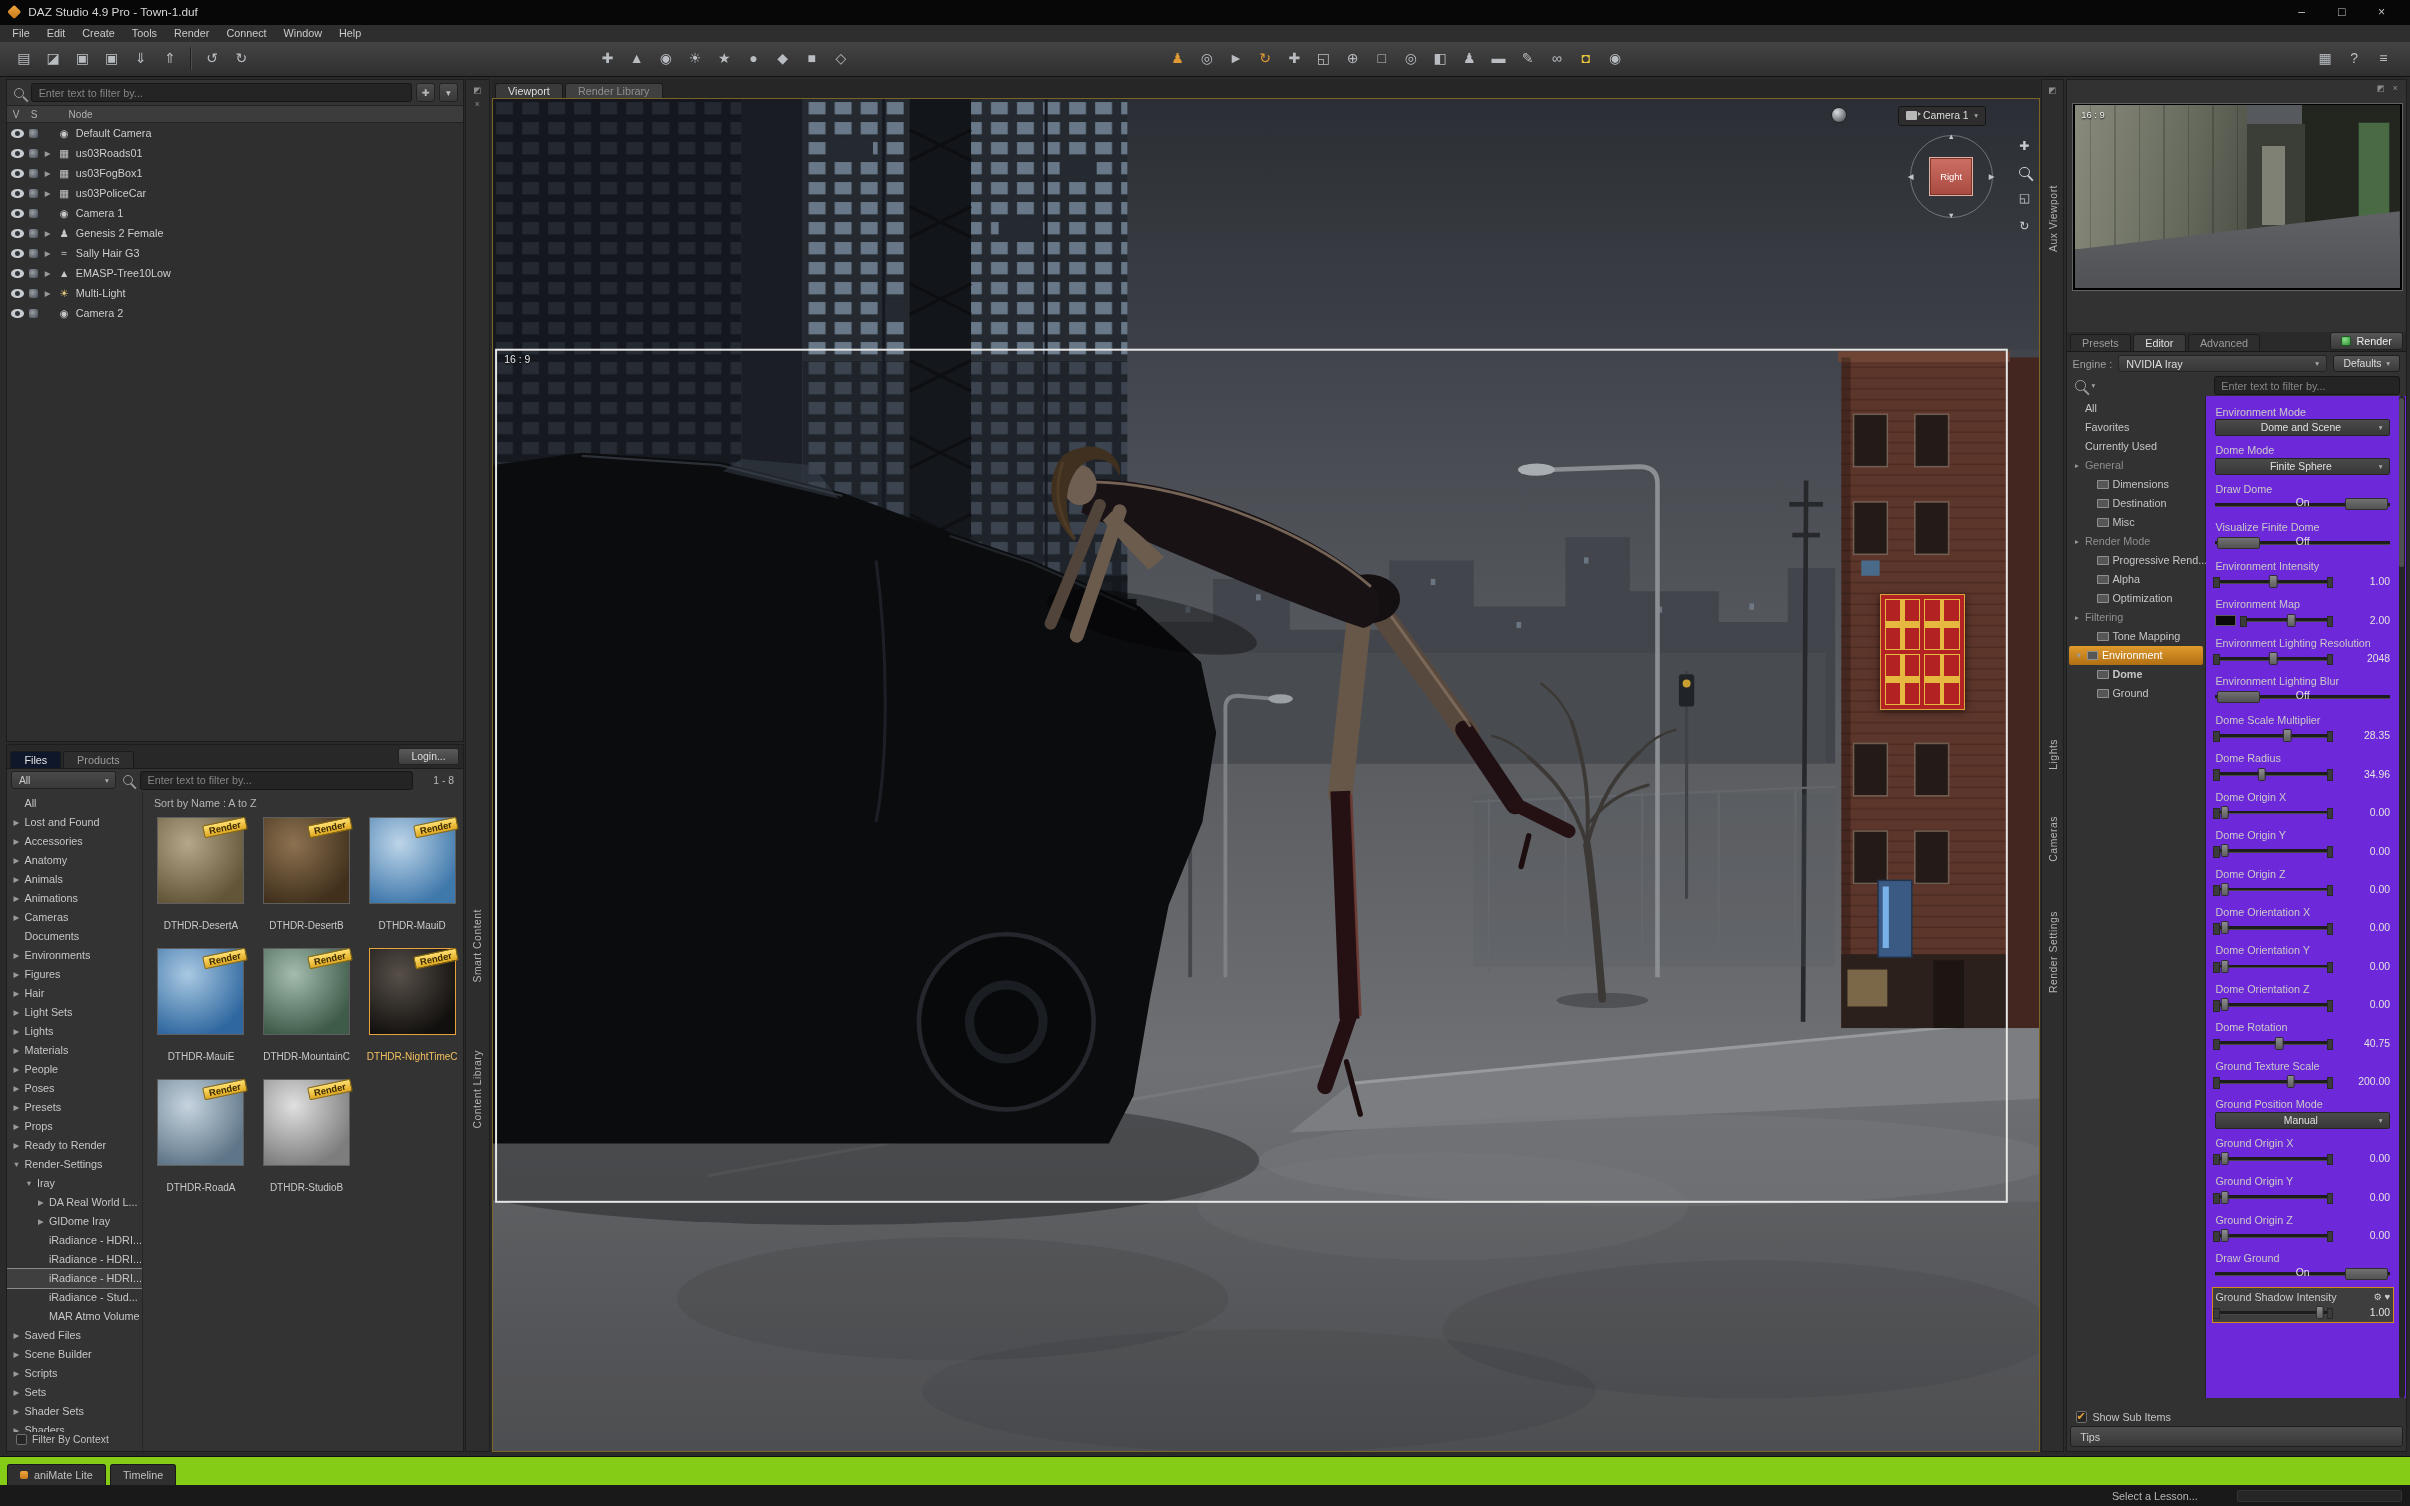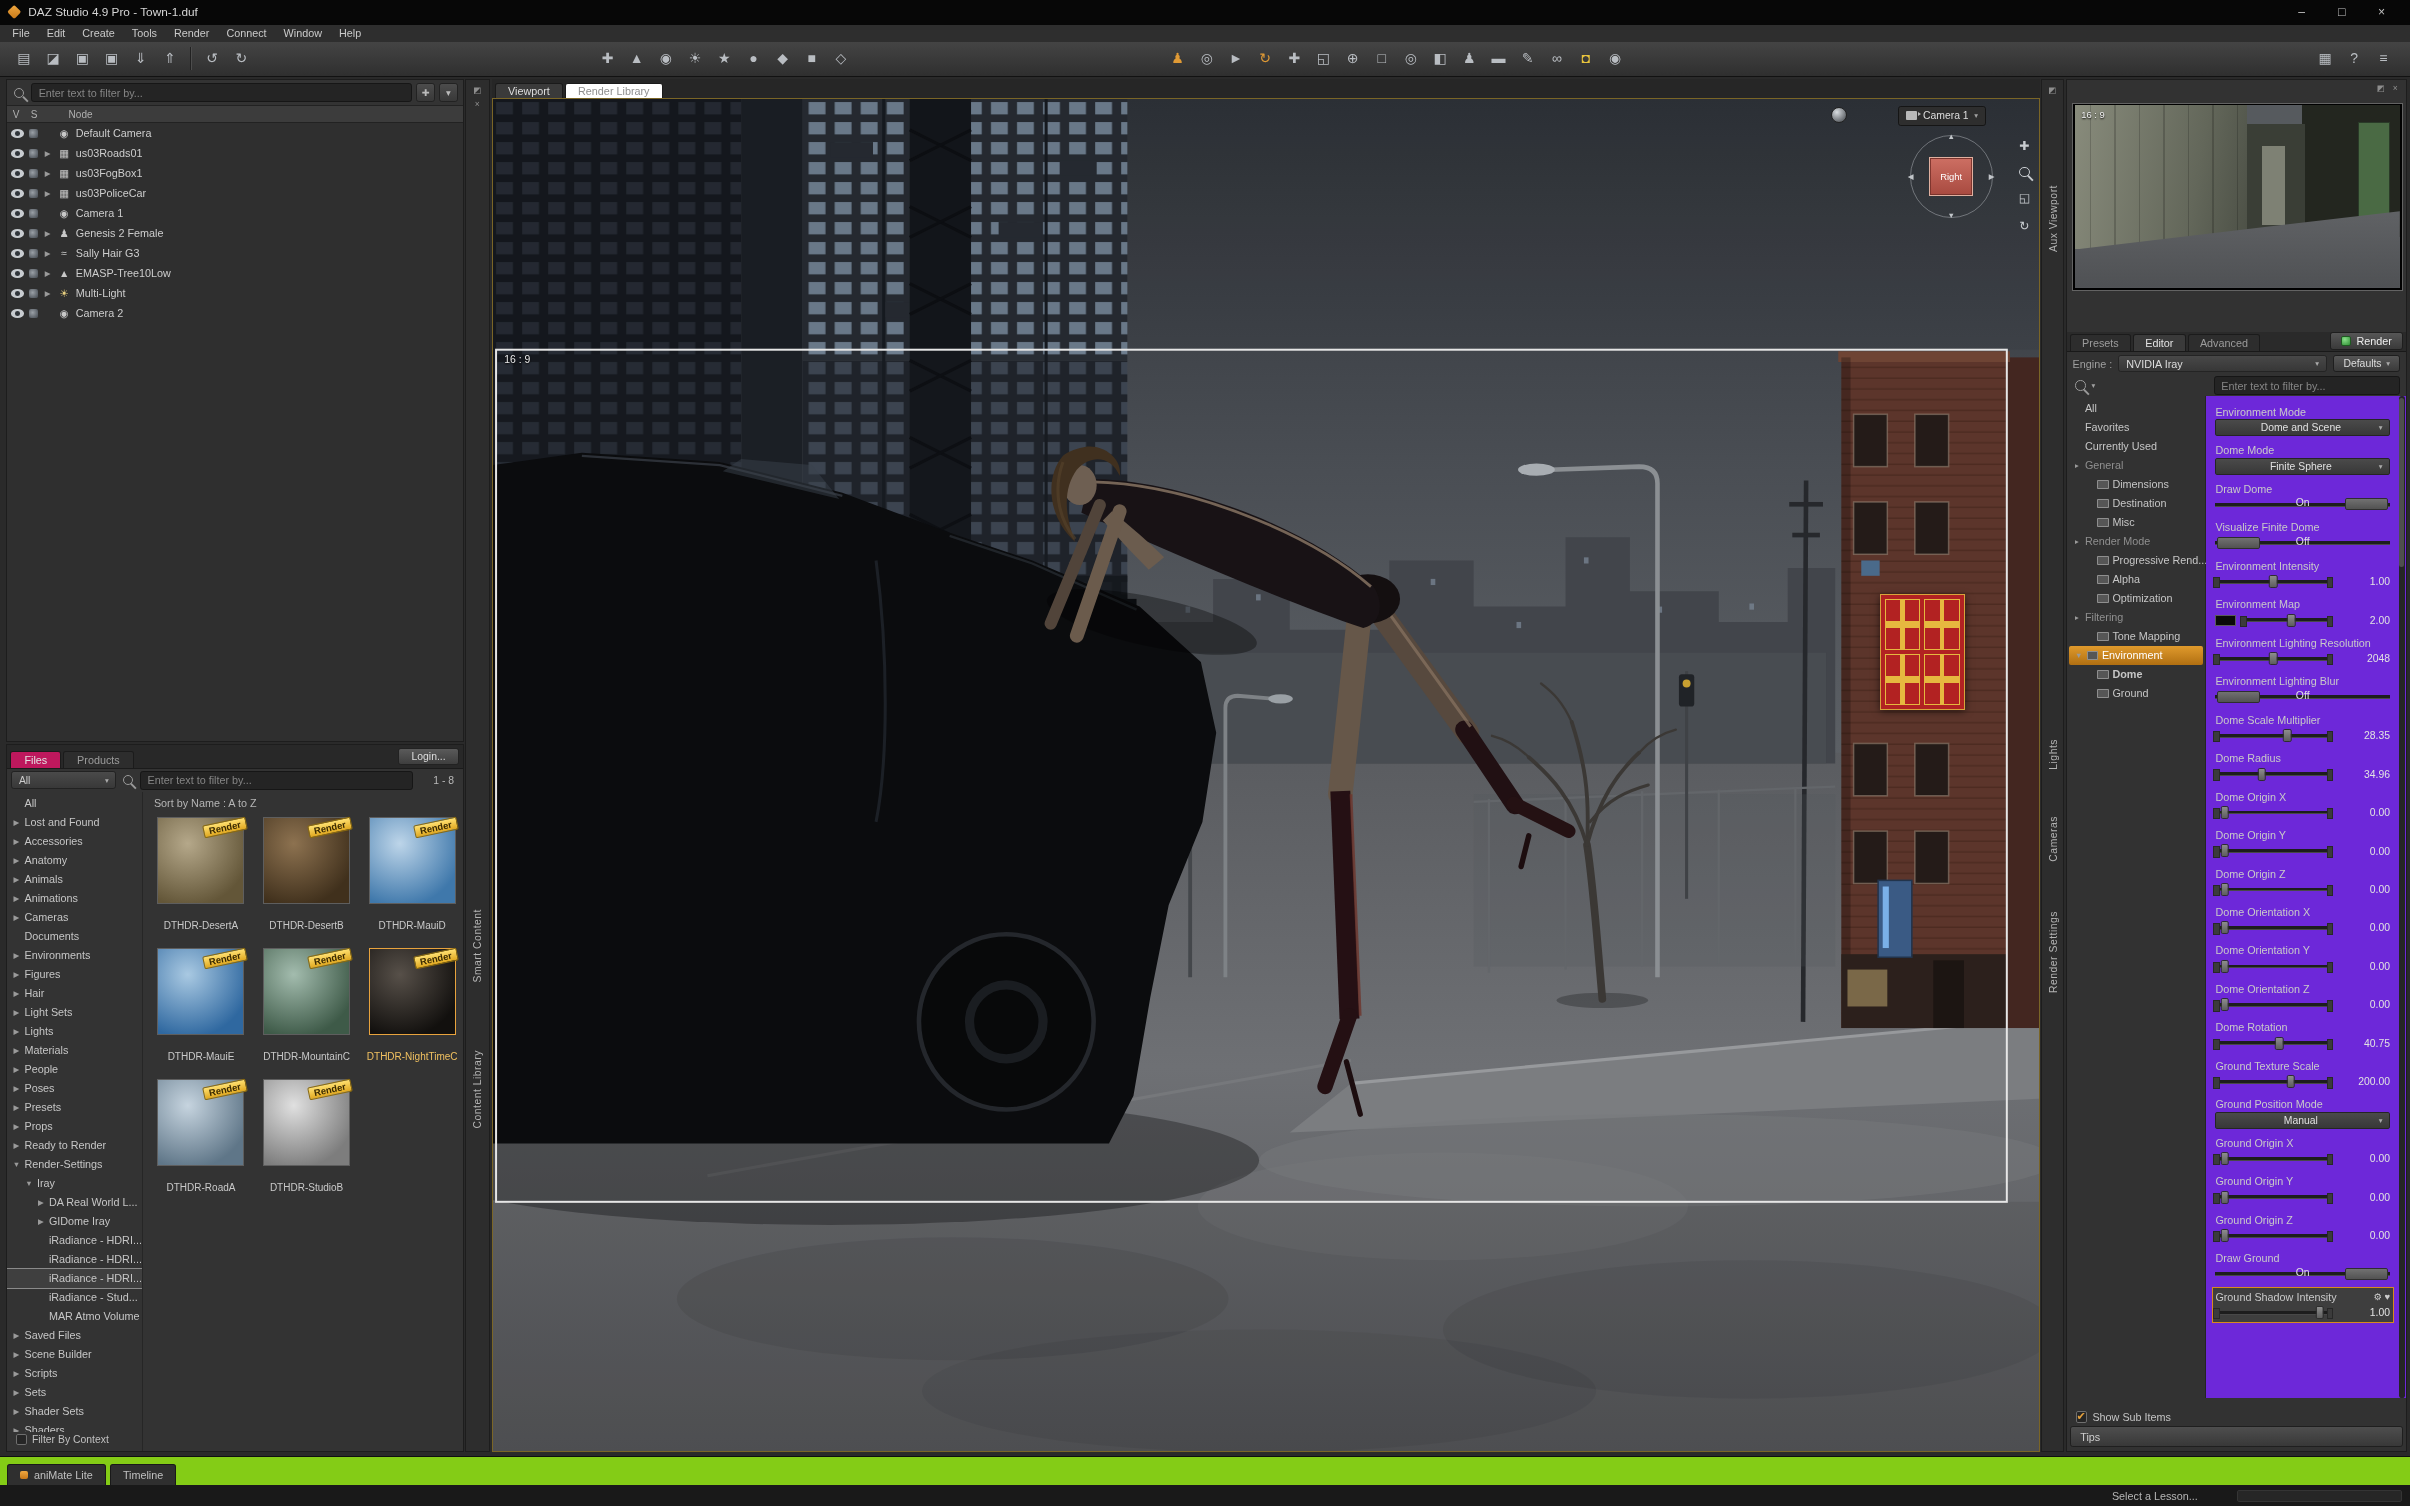--- a/index.html
+++ b/index.html
@@ -41,21 +41,21 @@
   .eye{width:13px;height:8.5px;background:#c8ccd0;border-radius:50%;position:relative;flex:none}
   .eye::after{content:"";position:absolute;inset:1.9px 3.8px;background:#30353a;border-radius:50%}
   .sdot{width:9.4px;height:9.4px;flex:none;background:radial-gradient(circle at 40% 40%,#9aa0a6,#565c63 75%);border-radius:1.9px}
   .tar{width:9.4px;font-size:7.5px;color:#9a9a9a;flex:none;text-align:center}
   .n-icon{width:14px;font-size:10.4px;color:#c8c8c8;flex:none;text-align:center}
 
   
   .content-pane{left:5.6px;top:744px;width:458px;height:708px}
   .cp-tabs{display:flex;align-items:flex-end;height:23.5px;background:#282828;border-bottom:0.9px solid #1b1b1b;padding:0 3.8px;gap:1.9px}
   .ctab{padding:1.9px 13px;font-size:10.8px;color:#9c9c9c;background:#2d2d2d;border:0.9px solid #1b1b1b;border-bottom:none;border-radius:2.8px 2.8px 0 0}
-  .ctab.active{color:#e2e2e2;background:#be185d}
+  .ctab.active{color:#e2e2e2;background:#0f172a}
   .login-btn{margin-left:auto;margin-bottom:2.8px;height:17px;padding:0 12.2px;background:linear-gradient(#5a5a5a,#3e3e3e);border:0.9px solid #222;border-radius:2.8px;font-size:10.4px;color:#ddd;display:flex;align-items:center}
   .cp-filter{display:flex;align-items:center;gap:3.8px;height:23.5px;padding:1.9px 4.7px}
   .type-dd{width:105px;height:18px;background:linear-gradient(#4a4a4a,#383838);border:0.9px solid #222;border-radius:2.8px;font-size:10.4px;color:#ccc;display:flex;align-items:center;padding:0 6.6px;flex:none}
   .type-dd::after{content:"▾";margin-left:auto;font-size:7.5px;color:#aaa}
   .range{width:41px;text-align:right;font-size:10.4px;color:#b8b8b8;padding-right:3.8px;flex:none}
   .cp-body{display:flex;height:calc(100% - 47px)}
   .cats{width:136px;border-right:0.9px solid #262626;position:relative;padding-top:1.9px;overflow:hidden}
   .cat{display:flex;align-items:center;height:19px;font-size:10.8px;color:#c6c6c6;gap:3.8px;padding-left:5.6px;white-space:nowrap}
   .cat .tar{width:8.5px}
   .cat.selected{background:#3f3f3f;outline:0.9px solid #8a8a8a;outline-offset:-0.9px}
@@ -79,21 +79,21 @@
   .vlabel{position:absolute;left:5.6px;writing-mode:vertical-rl;transform:rotate(180deg);font-size:10.4px;color:#b4b4b4;letter-spacing:0.5px;white-space:nowrap}
   .left-strip .vwrap .vlabel:nth-of-type(1){top:829px}
   .left-strip .vwrap .vlabel:nth-of-type(2){top:970px}
   .right-strip .vwrap .vlabel:nth-of-type(1){top:105px}
   .right-strip .vwrap .vlabel:nth-of-type(2){top:659px}
   .right-strip .vwrap .vlabel:nth-of-type(3){top:736px}
   .right-strip .vwrap .vlabel:nth-of-type(4){top:831px}
 
   
   .vp-tabs{position:absolute;left:492px;top:79px;width:1548px;height:19px;background:#262626;display:flex;align-items:flex-end;padding-left:2.8px;gap:1.9px}
-  .vtab{padding:0.9px 12.2px;font-size:10.8px;color:#8e8e8e;background:#ffffff;border:0.9px solid #1a1a1a;border-bottom:none;border-radius:2.8px 2.8px 0 0}
+  .vtab{padding:0.9px 12.2px;font-size:10.8px;color:#8e8e8e;background:#404040;border:0.9px solid #1a1a1a;border-bottom:none;border-radius:2.8px 2.8px 0 0}
   .vtab.active{color:#dedede;background:#3a3a3a}
   .vp-canvas{position:absolute;left:492px;top:98px;width:1548px;height:1354px;background:#000;border:0.9px solid #7a6526;overflow:hidden}
   .vp-canvas svg{position:absolute;inset:0;width:100%;height:100%;display:block}
   .vp-aspect{position:absolute;left:11.3px;top:calc(18.54% + 4.7px);font-size:10.4px;color:#eaeaea;text-shadow:0 0.9px 1.9px #000}
   .shop-sign{position:absolute;left:89.7%;top:36.6%;width:5.5%;height:8.6%;background:#b22222;border:1.9px solid #d9a43c;display:grid;grid-template-columns:1fr 1fr;grid-template-rows:1fr 1fr;padding:3.8px;gap:3.8px;box-shadow:0 1.9px 7.5px #0009}
   .gl{border:1.9px solid #e6b83f;background:linear-gradient(transparent 43%,#e6b83f 43% 57%,transparent 57%),linear-gradient(90deg,transparent 43%,#e6b83f 43% 57%,transparent 57%)}
   .vp-sphere{position:absolute;right:12.4%;top:7.5px;width:16px;height:16px;border-radius:50%;background:radial-gradient(circle at 35% 30%,#d8dce0,#6a6e73 70%,#3a3e43);border:0.9px solid #222}
   .vp-cam{position:absolute;right:3.4%;top:6.6px;height:20px;background:#2e2e2e;border:0.9px solid #151515;border-radius:2.8px;display:flex;align-items:center;gap:5.6px;padding:0 7.5px;font-size:10.4px;color:#ddd}
   .cam-glyph{width:11.3px;height:8.5px;background:#b8b8b8;border-radius:0.9px;position:relative;flex:none}
   .cam-glyph::after{content:"";position:absolute;right:-3.8px;top:0.9px;border-left:3.8px solid #b8b8b8;border-top:2.8px solid transparent;border-bottom:2.8px solid transparent}

